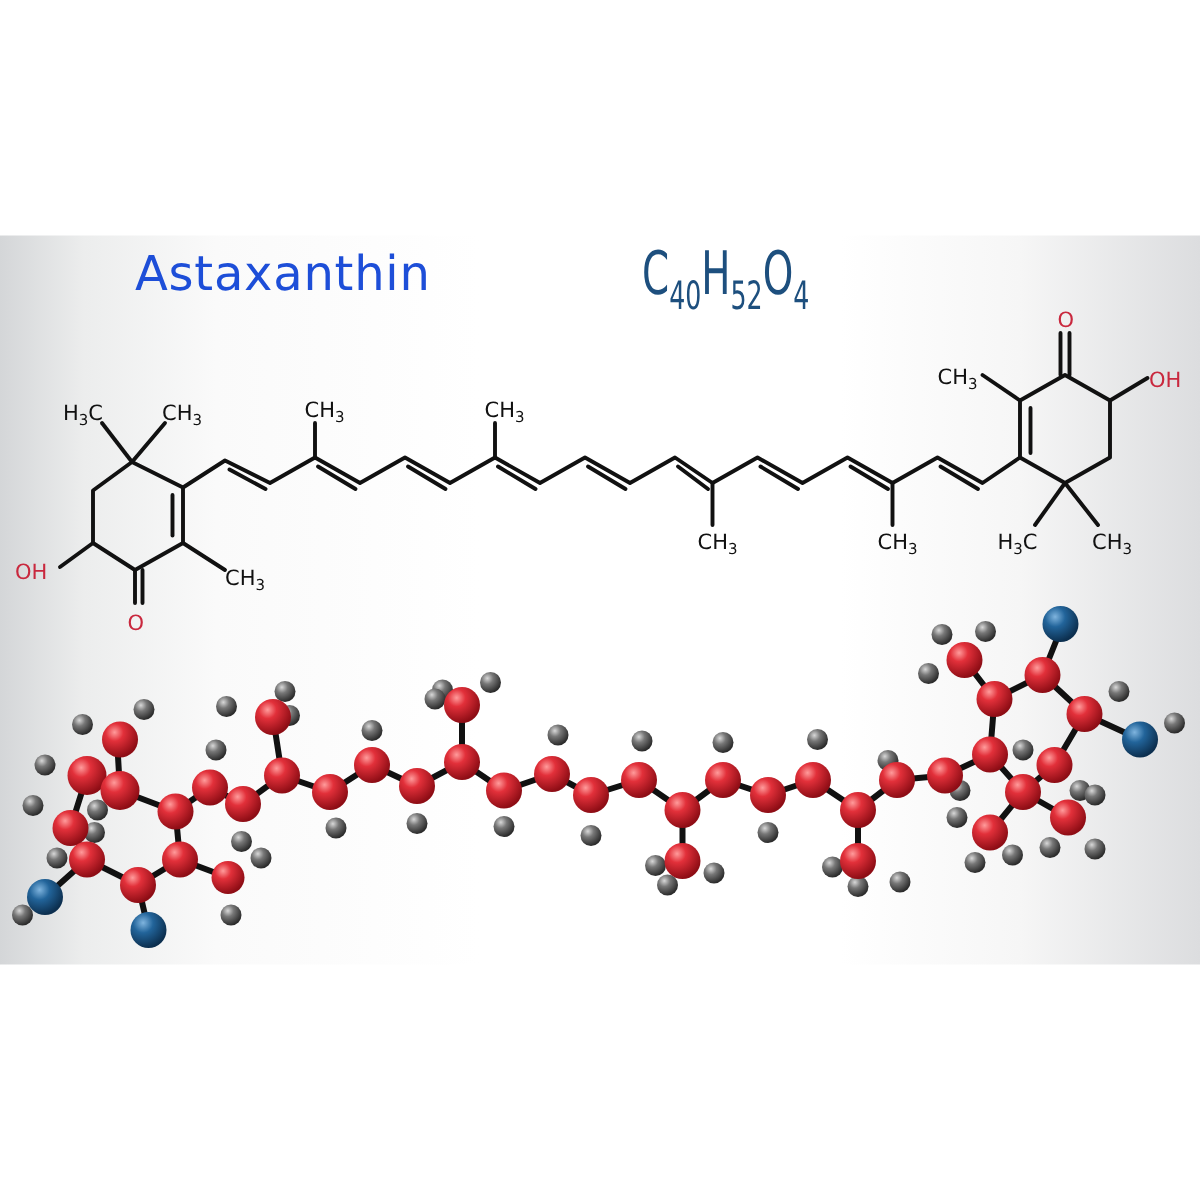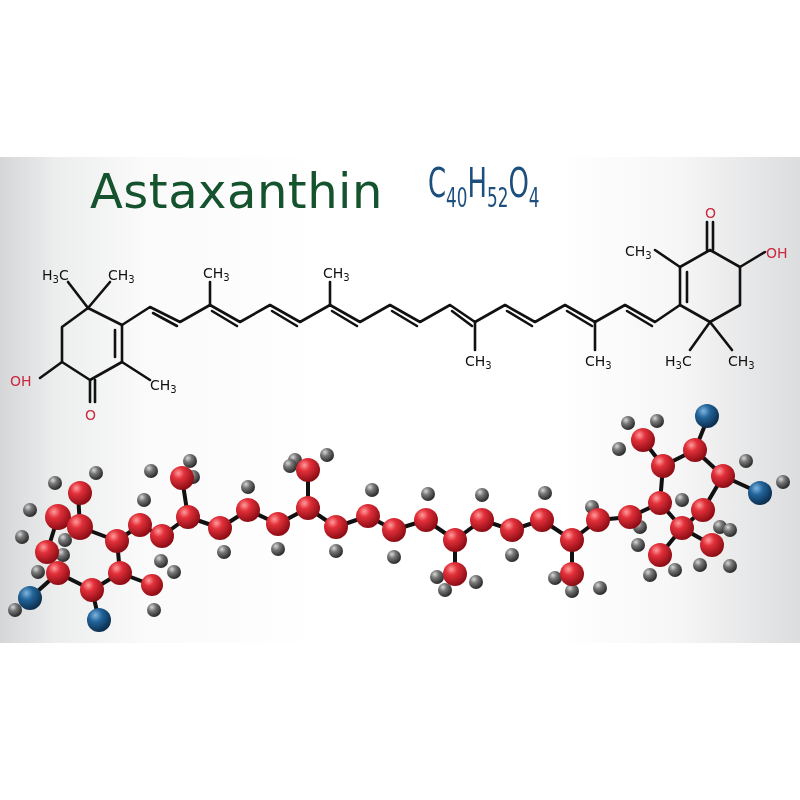--- a/index.html
+++ b/index.html
@@ -1,19 +1,19 @@
 <!DOCTYPE html>
 <html><head>
 <meta charset="utf-8">
 <style>
   html, body { margin:0; padding:0; }
   body { width:800px; height:800px; background:#ffffff; position:relative; overflow:hidden; font-family:"DejaVu Sans", sans-serif; }
   #band { position:absolute; left:0; top:157px; width:800px; height:486px;
     background: linear-gradient(90deg, #d4d6d8 0%, #eceded 7%, #fafafa 18%, #ffffff 40%, #ffffff 70%, #f6f6f6 85%, #dcdddf 100%); }
-  #title { position:absolute; left:90px; top:163px; font-family:"DejaVu Sans", sans-serif; font-size:48px; color:#14532d; letter-spacing:0.5px; margin:0; font-weight:normal; }
+  #title { position:absolute; left:90px; top:163px; font-family:"DejaVu Sans", sans-serif; font-size:32px; color:#1d4ed8; letter-spacing:0.5px; margin:0; font-weight:normal; }
   #formula { position:absolute; left:428px; top:160px; font-family:"DejaVu Sans Condensed","DejaVu Sans", sans-serif; font-size:40px; color:#1d4f7e; transform:scaleX(0.72); transform-origin:left top; white-space:nowrap; }
   #formula sub { font-size:26px; vertical-align:-10px; }
   svg { position:absolute; left:0; top:0; }
   .lbl { font-family:"DejaVu Sans", sans-serif; font-size:14px; fill:#111; }
   .lbl-o { fill:#c9283e; }
 </style>
 </head>
 <body>
 
 <div id="band"></div>

